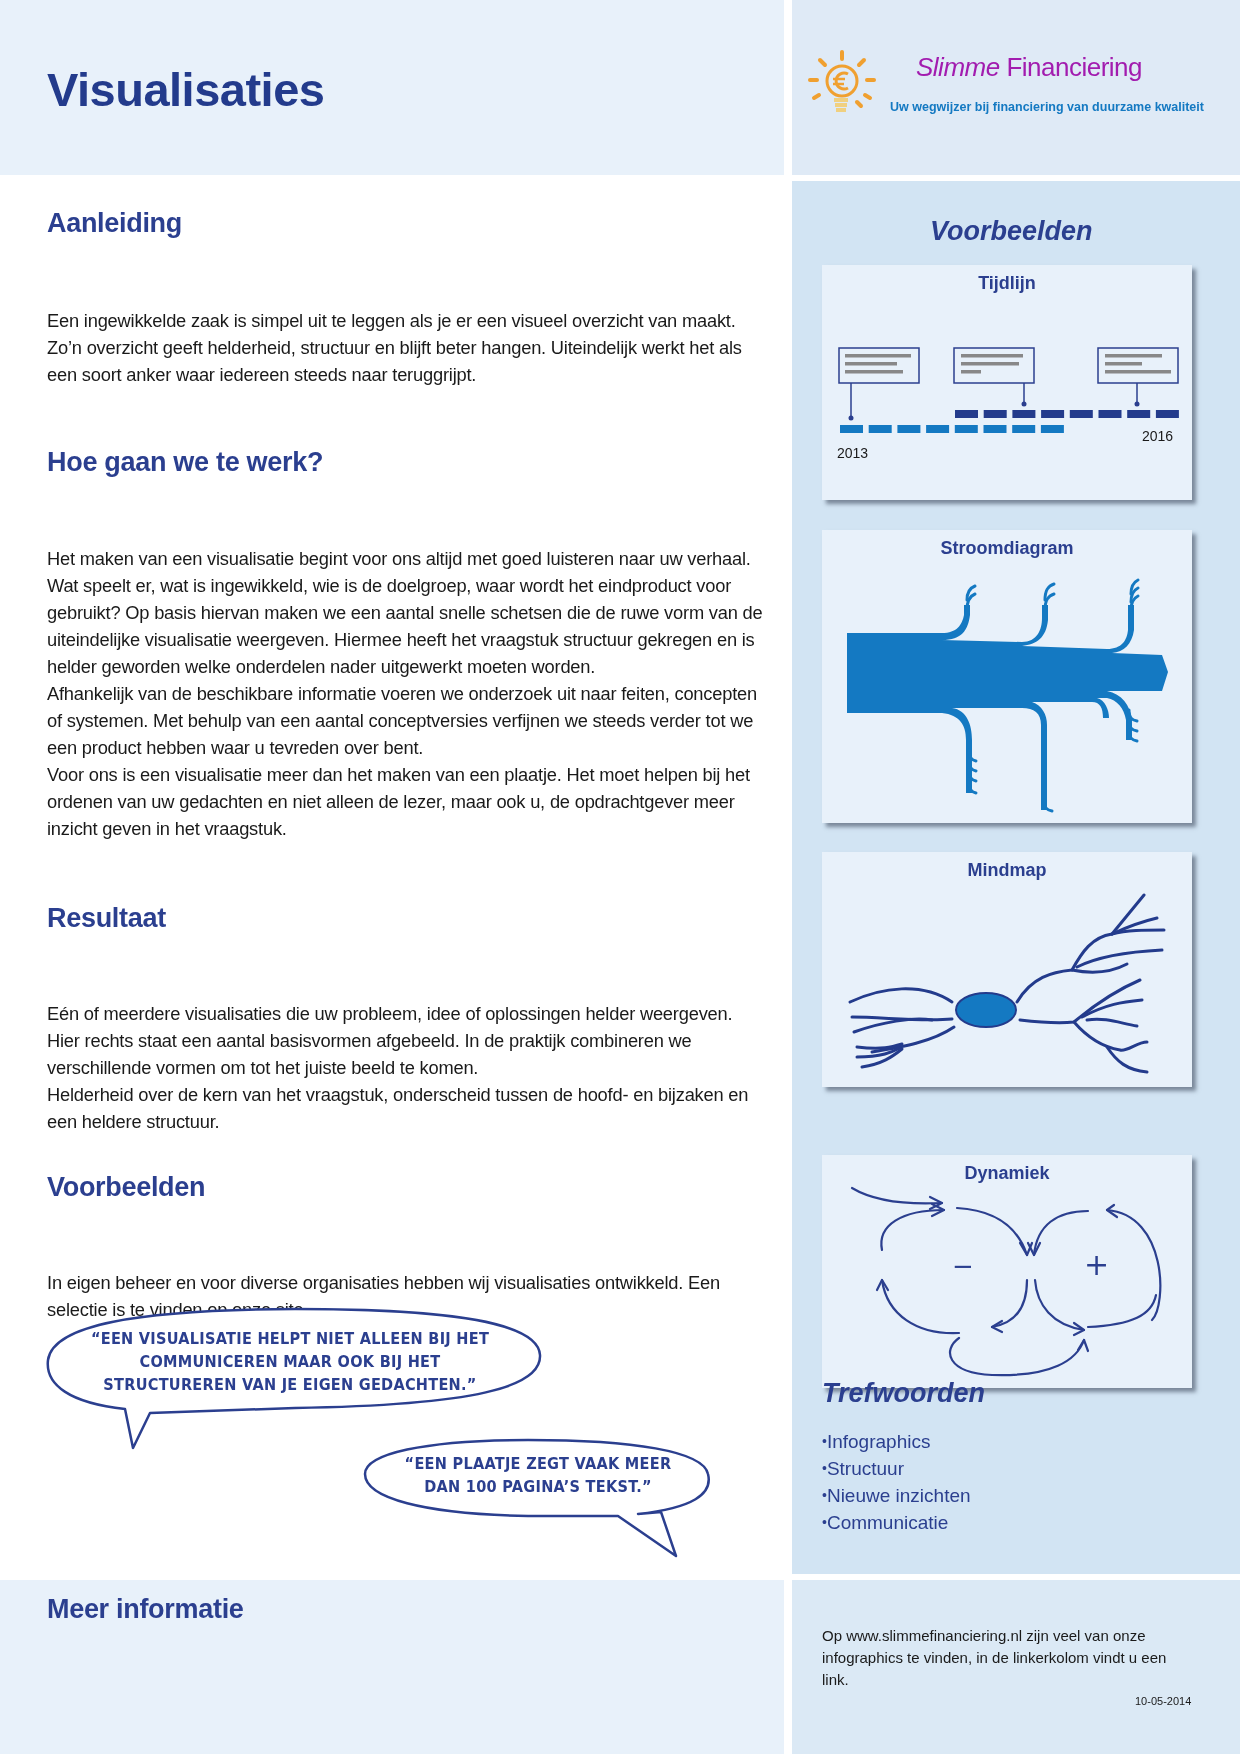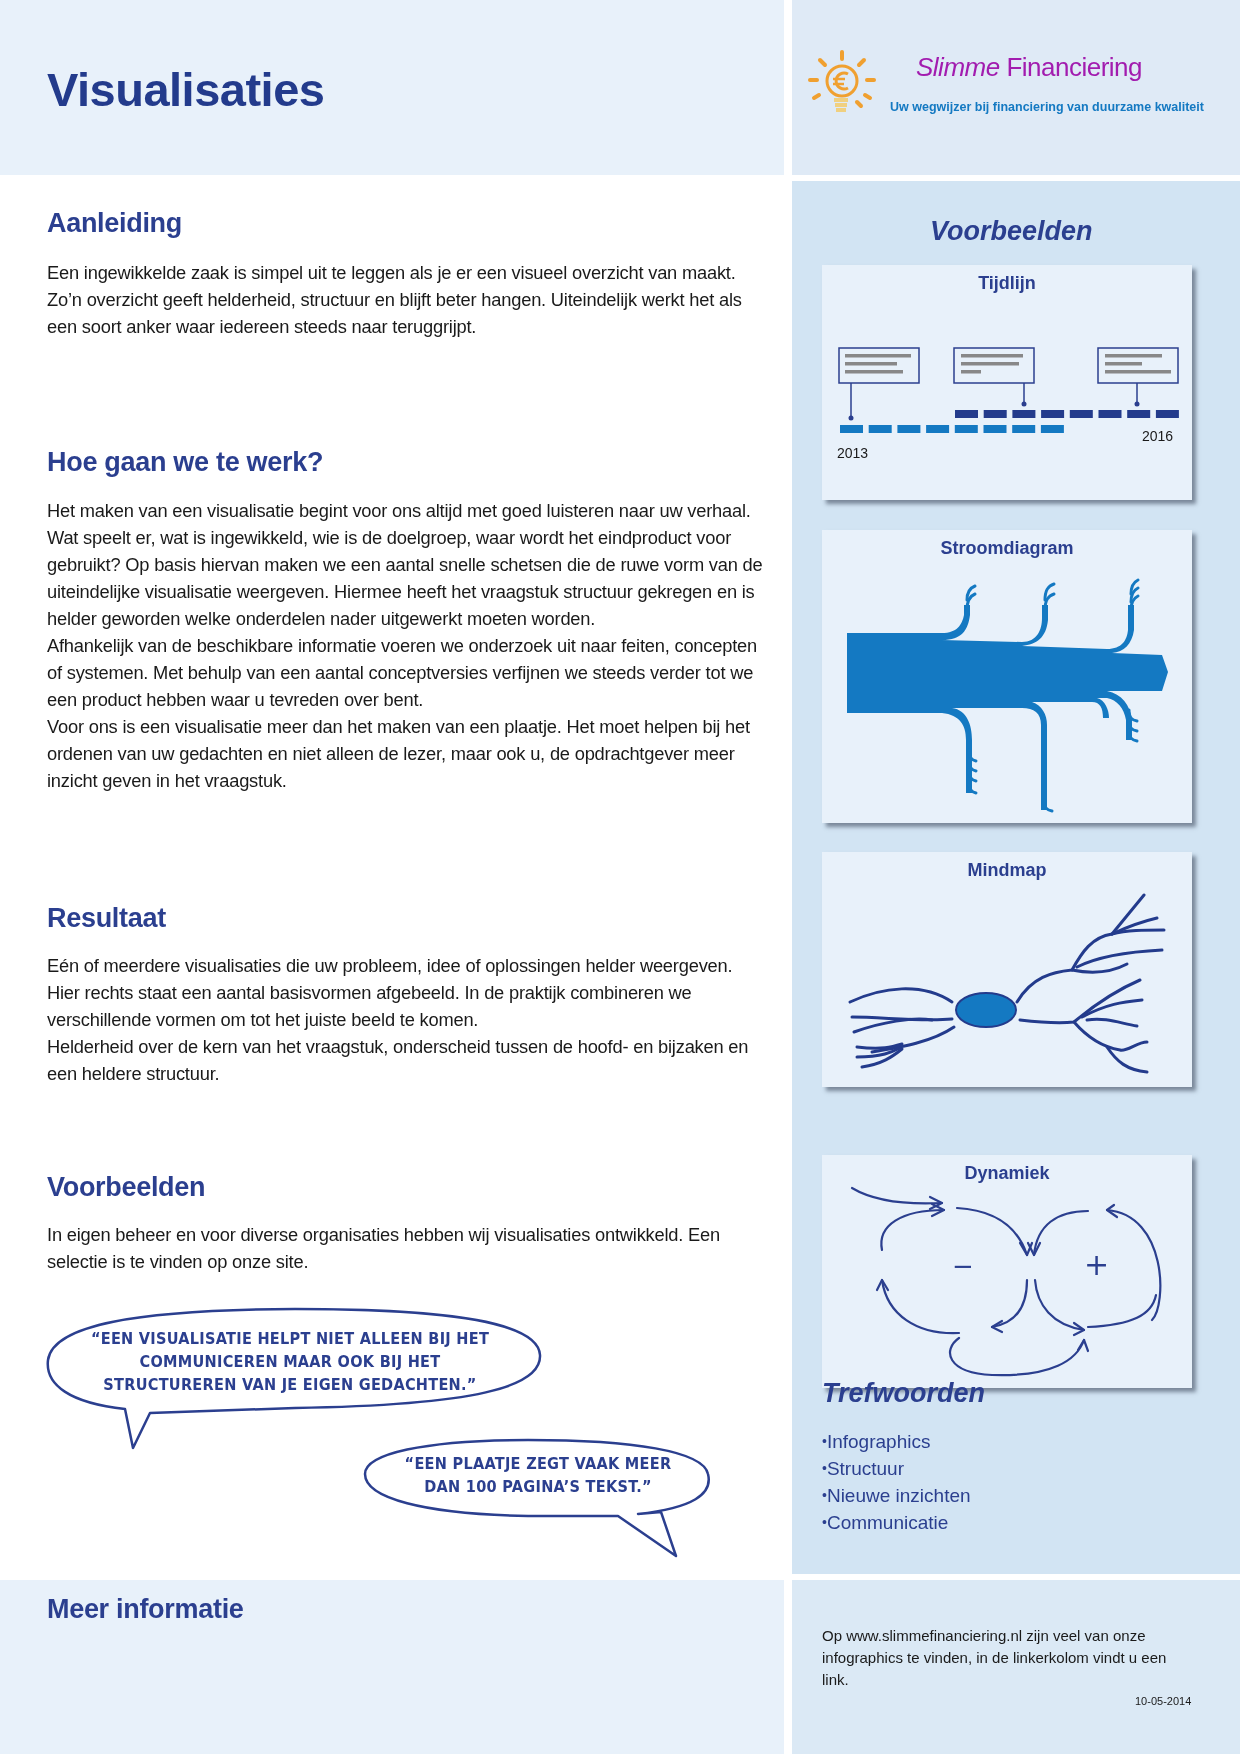--- a/index.html
+++ b/index.html
@@ -14,21 +14,21 @@
   #ftr-right { left: 792px; top: 1580px; width: 448px; height: 174px; background: #dbe9f5; }
 
   .page-title { position: absolute; left: 47px; top: 62px; font-size: 47px; font-weight: bold; color: #233b8c; letter-spacing: -0.5px; }
 
   .logo { position: absolute; left: 806px; top: 48px; width: 400px; height: 72px; }
   .logo-text { position: absolute; left: 78px; top: 4px; font-size: 26px; color: #a21caf; white-space: nowrap; letter-spacing: -0.5px; margin-left: 32px; }
   .logo-text .it { font-style: italic; }
   .logo-sub { position: absolute; left: 84px; top: 52px; font-size: 12.5px; font-weight: bold; color: #1479c2; white-space: nowrap; }
 
   .h2 { position: absolute; left: 47px; font-size: 27px; font-weight: bold; color: #2b3f8f; letter-spacing: -0.3px; }
-  .para { position: absolute; left: 47px; width: 720px; font-size: 18.3px; line-height: 27px; color: #1a1a1a; letter-spacing: -0.2px; }
+  .para { position: absolute; left: 47px; width: 720px; font-size: 18.3px; line-height: 27px; color: #1a1a1a; letter-spacing: -0.2px; margin-top: 48px; }
   .para p { margin: 0; }
 
   .bubble { position: absolute; }
   .bubble svg { position: absolute; left: 0; top: 0; overflow: visible; }
   .bubble-text { position: absolute; text-align: center; font-family: "DejaVu Sans", sans-serif; font-size: 16.5px; line-height: 23px; color: #2b3f8f; text-transform: uppercase; letter-spacing: 0.3px; font-weight: bold; transform: scaleX(0.88); transform-origin: center; }
 
   .side-h { position: absolute; font-size: 27px; font-style: italic; font-weight: bold; color: #2b3f8f; }
   .card { position: absolute; left: 822px; width: 370px; background: #e8f1fa; box-shadow: 4px 4px 4px rgba(50,60,80,0.55); }
   .card-title { position: absolute; left: 0; width: 100%; top: 8px; text-align: center; font-size: 18px; font-weight: bold; color: #2b3f8f; }
   .card svg { position: absolute; left: 0; top: 0; }

